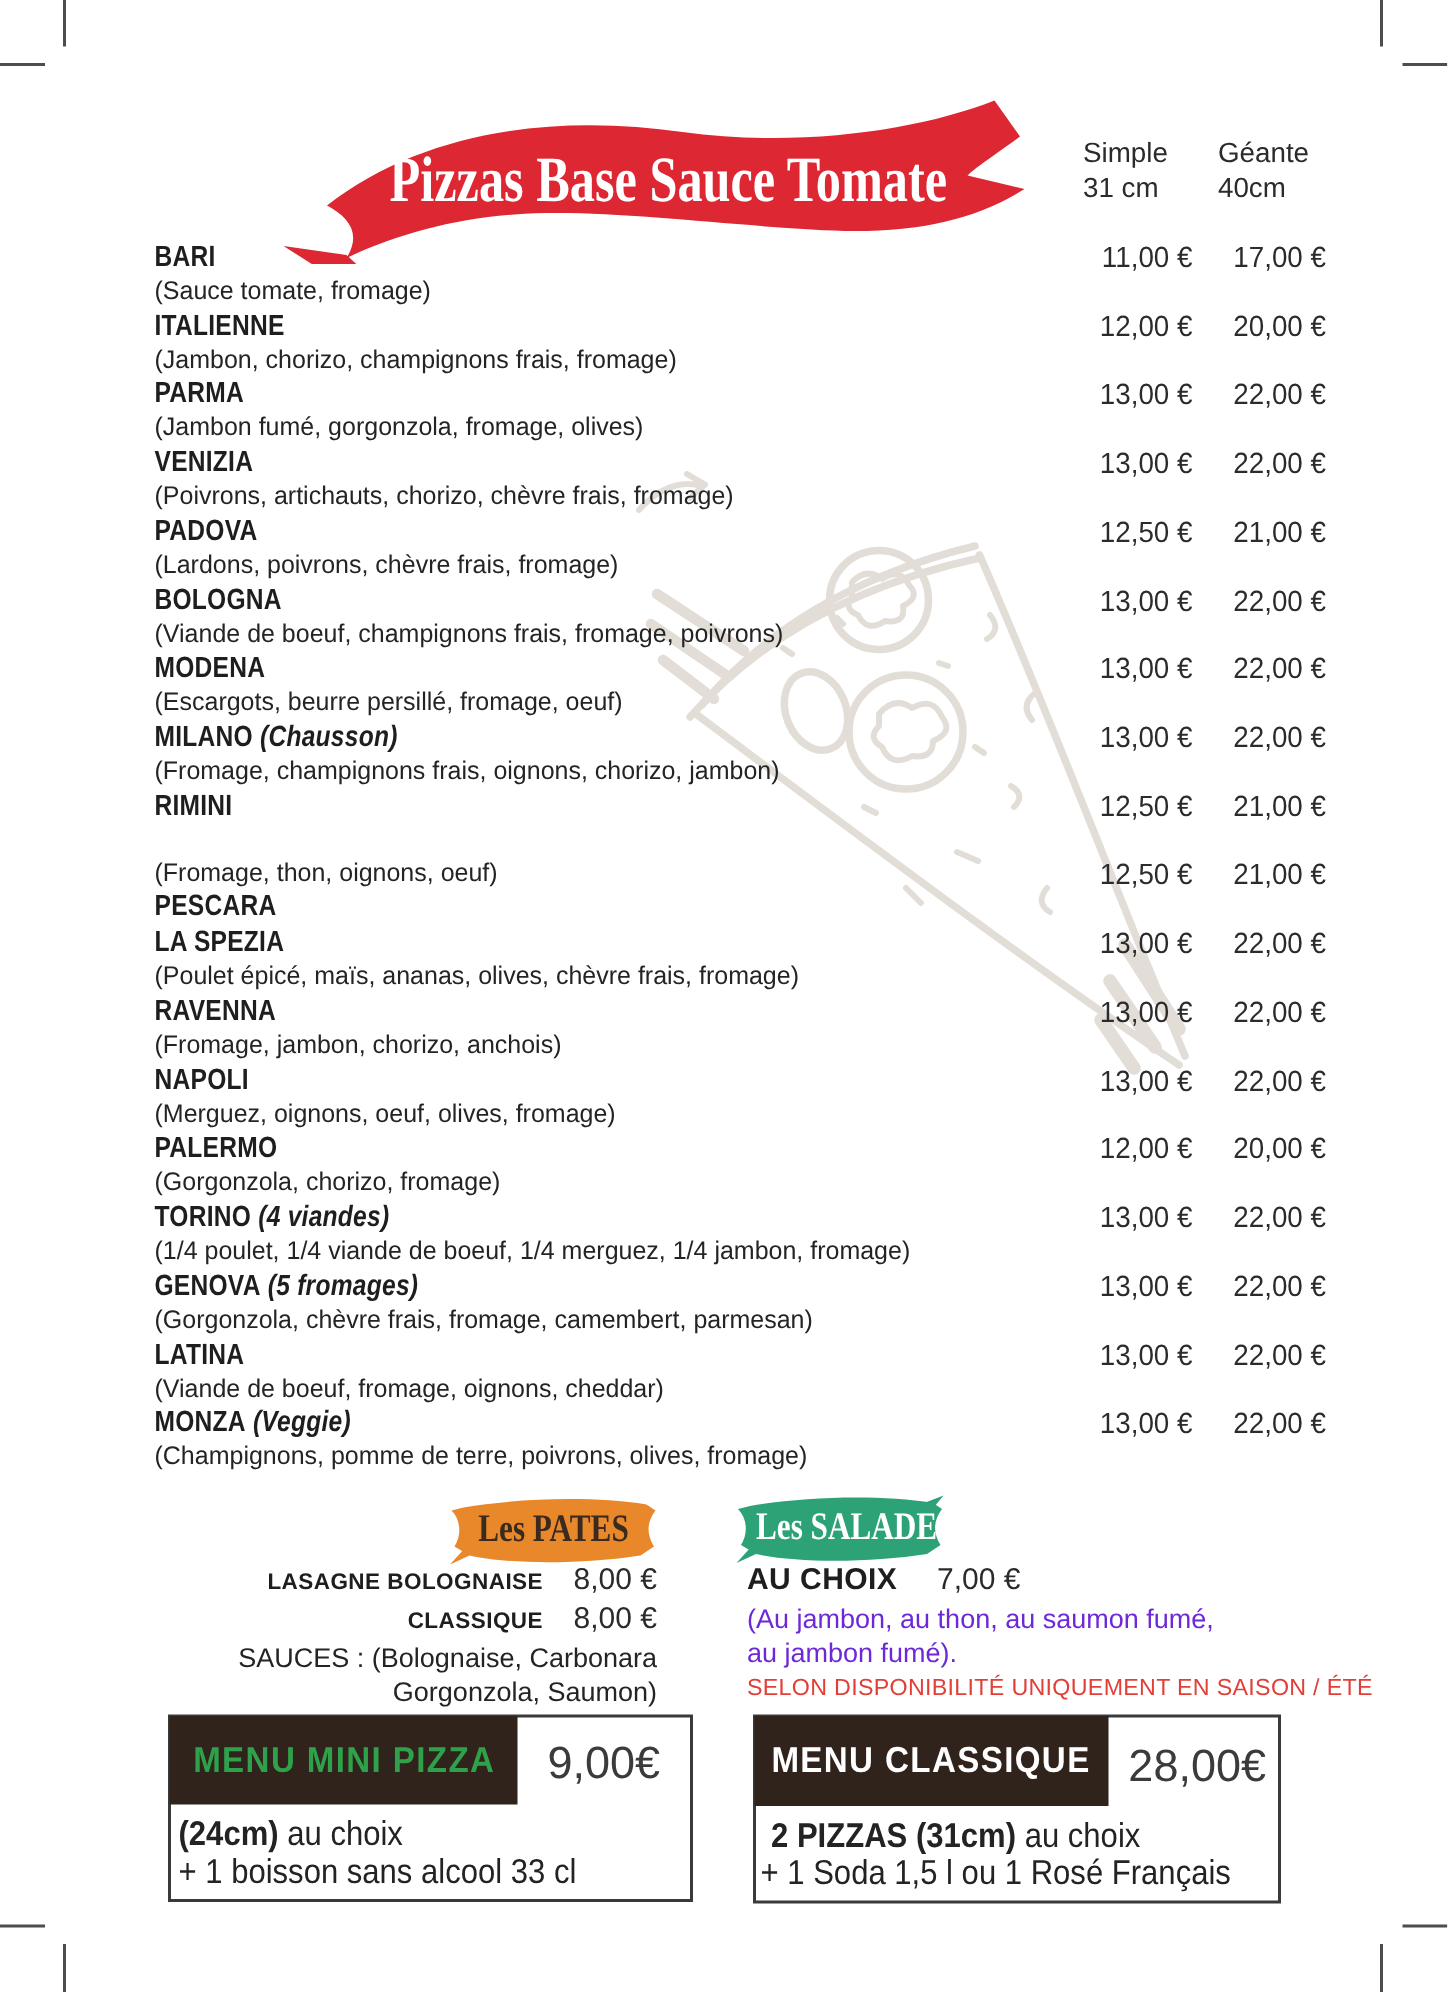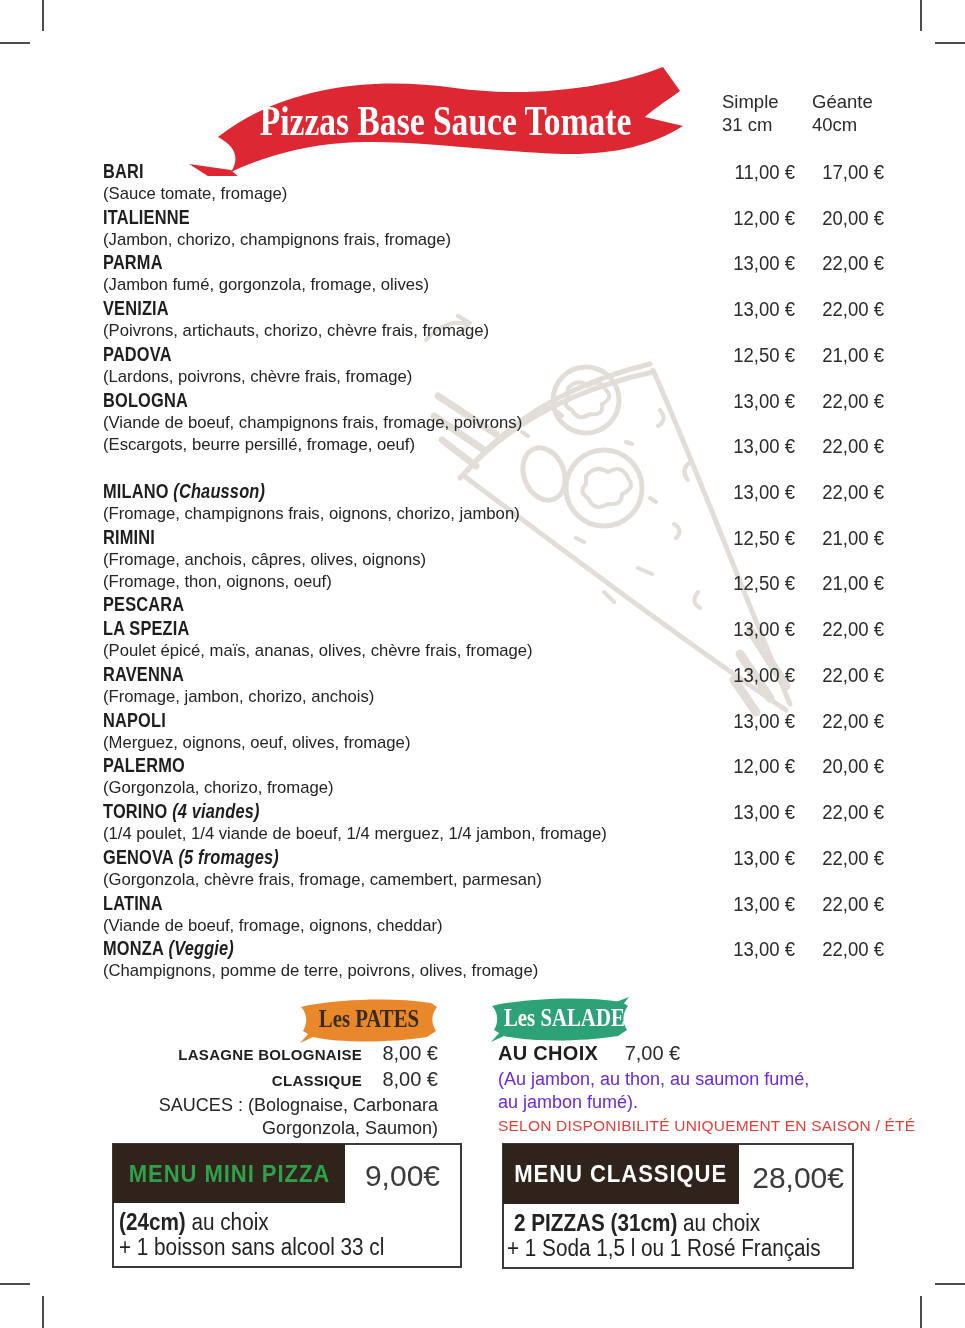--- a/index.html
+++ b/index.html
@@ -179,43 +179,43 @@
       </div>
       <div>
         <span class="pizza-desc">(Viande de boeuf, champignons frais, fromage, poivrons)</span>
       </div>
       <span class="price simple">13,00 €</span>
       <span class="price geante">22,00 €</span>
     </div>
 
     <div class="pizza-row">
       <div>
+        <span class="pizza-name"><span>MODENA</span></span>
+      </div>
+      <div>
         <span class="pizza-desc">(Escargots, beurre persillé, fromage, oeuf)</span>
       </div>
       <span class="price simple">13,00 €</span>
       <span class="price geante">22,00 €</span>
     </div>
 
     <div class="pizza-row">
       <div>
         <span class="pizza-name"><span>MILANO</span><span class="sfx"> (Chausson)</span></span>
       </div>
       <div>
         <span class="pizza-desc">(Fromage, champignons frais, oignons, chorizo, jambon)</span>
       </div>
       <span class="price simple">13,00 €</span>
       <span class="price geante">22,00 €</span>
     </div>
 
     <div class="pizza-row">
       <div>
         <span class="pizza-name"><span>RIMINI</span></span>
-      </div>
-      <div>
-        <span class="pizza-desc">(Fromage, anchois, câpres, olives, oignons)</span>
       </div>
       <span class="price simple">12,50 €</span>
       <span class="price geante">21,00 €</span>
     </div>
 
     <div class="pizza-row">
       <div>
         <span class="pizza-desc">(Fromage, thon, oignons, oeuf)</span>
       </div>
       <div>

